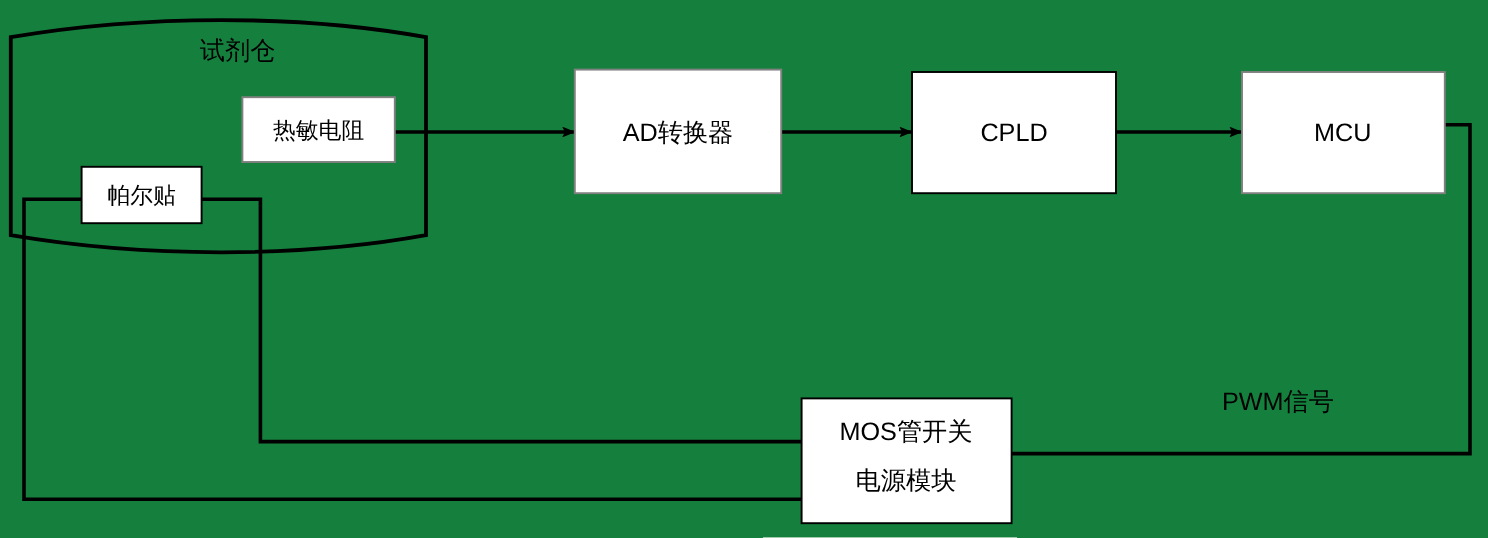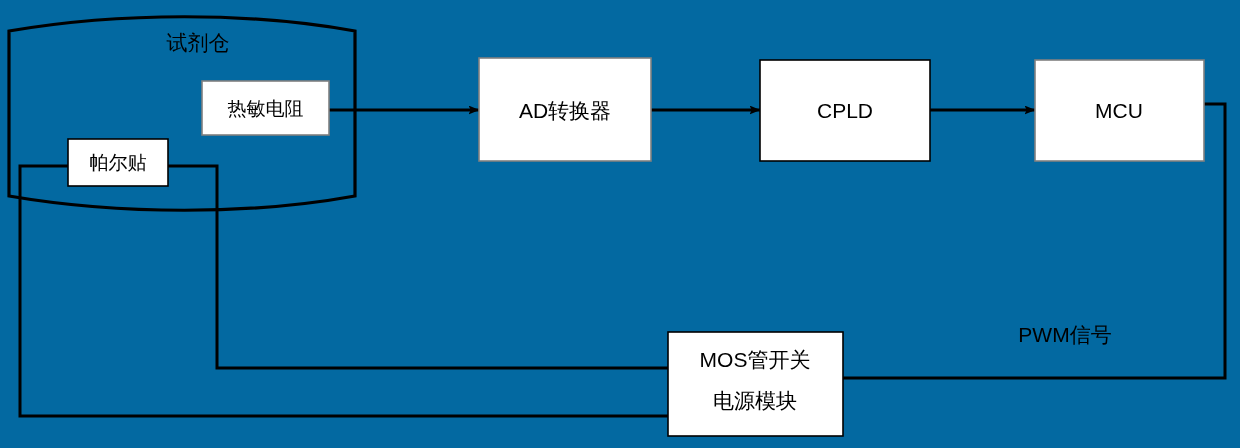--- a/index.html
+++ b/index.html
@@ -8,21 +8,21 @@
     padding: 0;
     background: #ffffff;
   }
   body {
     font-family: "Liberation Sans", "DejaVu Sans", sans-serif;
   }
   #diagram-root {
     position: relative;
     width: 1240px;
     height: 448px;
-    background: #0369a1;
+    background: #15803d;
     overflow: hidden;
   }
   #diagram-svg {
     position: absolute;
     top: 0;
     left: 0;
     width: 1240px;
     height: 448px;
   }
   .box-label {

